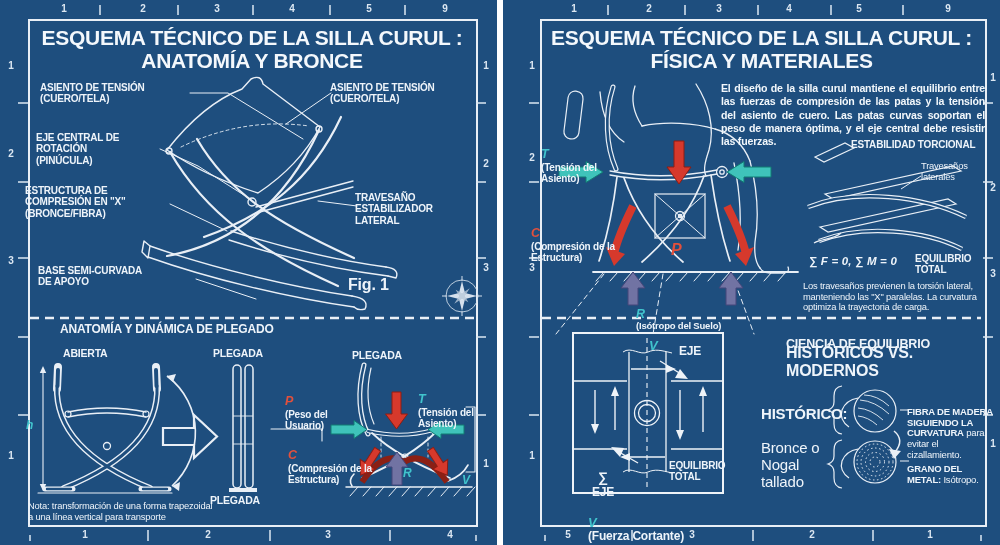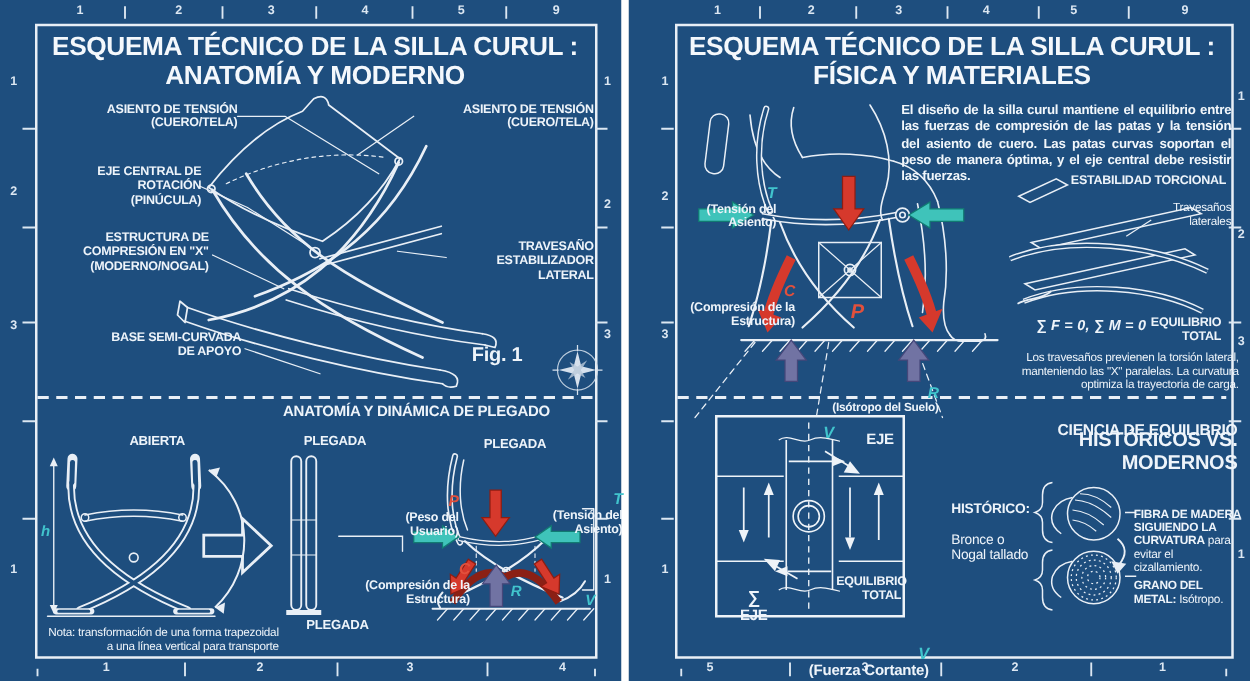--- a/index.html
+++ b/index.html
@@ -8,21 +8,21 @@
   .panel{position:absolute;top:0;width:497px;height:545px;background:#1e4e7e;color:#eef4fa;}
   #panel-left{left:0;}
   #panel-right{left:503px;}
   .frame{position:absolute;border:2px solid #e9eff6;}
   #panel-left .frame{left:28px;top:19px;width:446px;height:504px;}
   #panel-right .frame{left:37px;top:19px;width:443px;height:504px;}
   .art{position:absolute;left:0;top:0;width:497px;height:545px;}
   .rn{position:absolute;width:14px;text-align:center;font-size:10px;font-weight:bold;color:#dce7f2;}
   .t-line{position:absolute;text-align:center;font-weight:bold;letter-spacing:-0.3px;
           font-size:21px;line-height:1.05;color:#f4f8fc;}
-  .lbl{position:absolute;font-size:10px;font-weight:bold;line-height:1.14;text-align:right;
+  .lbl{position:absolute;font-size:10px;font-weight:bold;line-height:1.14;text-align:left;
        white-space:pre-line;letter-spacing:-0.2px;color:#eef4fa;}
   .lbl.left{text-align:left;}
   .small{font-size:9.4px;font-weight:normal;}
   .teal{color:#41c4cd;font-style:italic;font-weight:bold;}
   .red{color:#e2503c;font-style:italic;font-weight:bold;}
   .sym{font-size:12.5px;}
   .big-sym{font-size:16px;}
   .para{position:absolute;font-size:10.6px;font-weight:bold;line-height:1.26;text-align:justify;
         color:#f2f7fb;letter-spacing:-0.2px;}
   .eq{font-size:11.5px;font-weight:bold;font-style:italic;letter-spacing:0.2px;}
@@ -157,32 +157,32 @@
     <span class="rn" style="left:4px;top:60px">1</span>
     <span class="rn" style="left:4px;top:148px">2</span>
     <span class="rn" style="left:4px;top:255px">3</span>
     <span class="rn" style="left:4px;top:450px">1</span>
     <span class="rn" style="left:479px;top:60px">1</span>
     <span class="rn" style="left:479px;top:158px">2</span>
     <span class="rn" style="left:479px;top:262px">3</span>
     <span class="rn" style="left:479px;top:458px">1</span>
 
     <div class="t-line" style="left:30px;top:27px;width:444px">ESQUEMA TÉCNICO DE LA SILLA CURUL :</div>
-    <div class="t-line" style="left:30px;top:50px;width:444px">ANATOMÍA Y MODERNO</div>
+    <div class="t-line" style="left:30px;top:50px;width:444px">ANATOMÍA Y BRONCE</div>
 
     <div class="lbl" style="left:40px;top:82px;width:150px">ASIENTO DE TENSIÓN
 (CUERO/TELA)</div>
     <div class="lbl" style="left:330px;top:82px;width:145px">ASIENTO DE TENSIÓN
 (CUERO/TELA)</div>
     <div class="lbl" style="left:36px;top:132px;width:125px">EJE CENTRAL DE
 ROTACIÓN
 (PINÚCULA)</div>
     <div class="lbl" style="left:25px;top:185px;width:142px">ESTRUCTURA DE
 COMPRESIÓN EN "X"
-(MODERNO/NOGAL)</div>
+(BRONCE/FIBRA)</div>
     <div class="lbl" style="left:355px;top:192px;width:120px">TRAVESAÑO
 ESTABILIZADOR
 LATERAL</div>
     <div class="lbl" style="left:38px;top:265px;width:155px">BASE SEMI-CURVADA
 DE APOYO</div>
     <div class="lbl" style="left:348px;top:276px;width:70px;font-size:16px">Fig. 1</div>
 
     <div class="lbl" style="left:60px;top:323px;width:380px;font-size:12px">ANATOMÍA Y DINÁMICA DE PLEGADO</div>
     <div class="lbl" style="left:63px;top:348px;width:85px;font-size:10.5px">ABIERTA</div>
     <div class="lbl" style="left:213px;top:348px;width:80px;font-size:10.5px">PLEGADA</div>
@@ -372,21 +372,21 @@
     </div>
     <div class="lbl" style="left:166px;top:460px;width:52px">EQUILIBRIO
 TOTAL</div>
     <div class="lbl" style="left:85px;top:502px;width:155px;font-size:12px">
       <span class="teal" style="font-size:13px">V</span>
       <span>(Fuerza Cortante)</span>
     </div>
 
     <div class="lbl" style="left:283px;top:337px;width:204px;font-size:12.5px">CIENCIA DE EQUILIBRIO</div>
     <div class="lbl" style="left:283px;top:344px;width:204px;font-size:16px">HISTÓRICOS VS. MODERNOS</div>
-    <div class="lbl left" style="left:258px;top:388px;width:70px;font-size:11px">
+    <div class="lbl left" style="left:258px;top:388px;width:70px;font-size:15px">
       <span class="hd">HISTÓRICO:</span><br>
       <span style="font-weight:normal">Bronce o
 Nogal tallado</span>
     </div>
     <div class="lbl left" style="left:404px;top:396px;width:86px;font-size:9.5px">
       <span class="hd">FIBRA DE MADERA SIGUIENDO LA CURVATURA</span><span style="font-weight:normal"> para evitar el cizallamiento.</span>
     </div>
     <div class="lbl left" style="left:404px;top:453px;width:86px;font-size:9.5px">
       <span class="hd">GRANO DEL METAL:</span><span style="font-weight:normal"> Isótropo.</span>
     </div>

